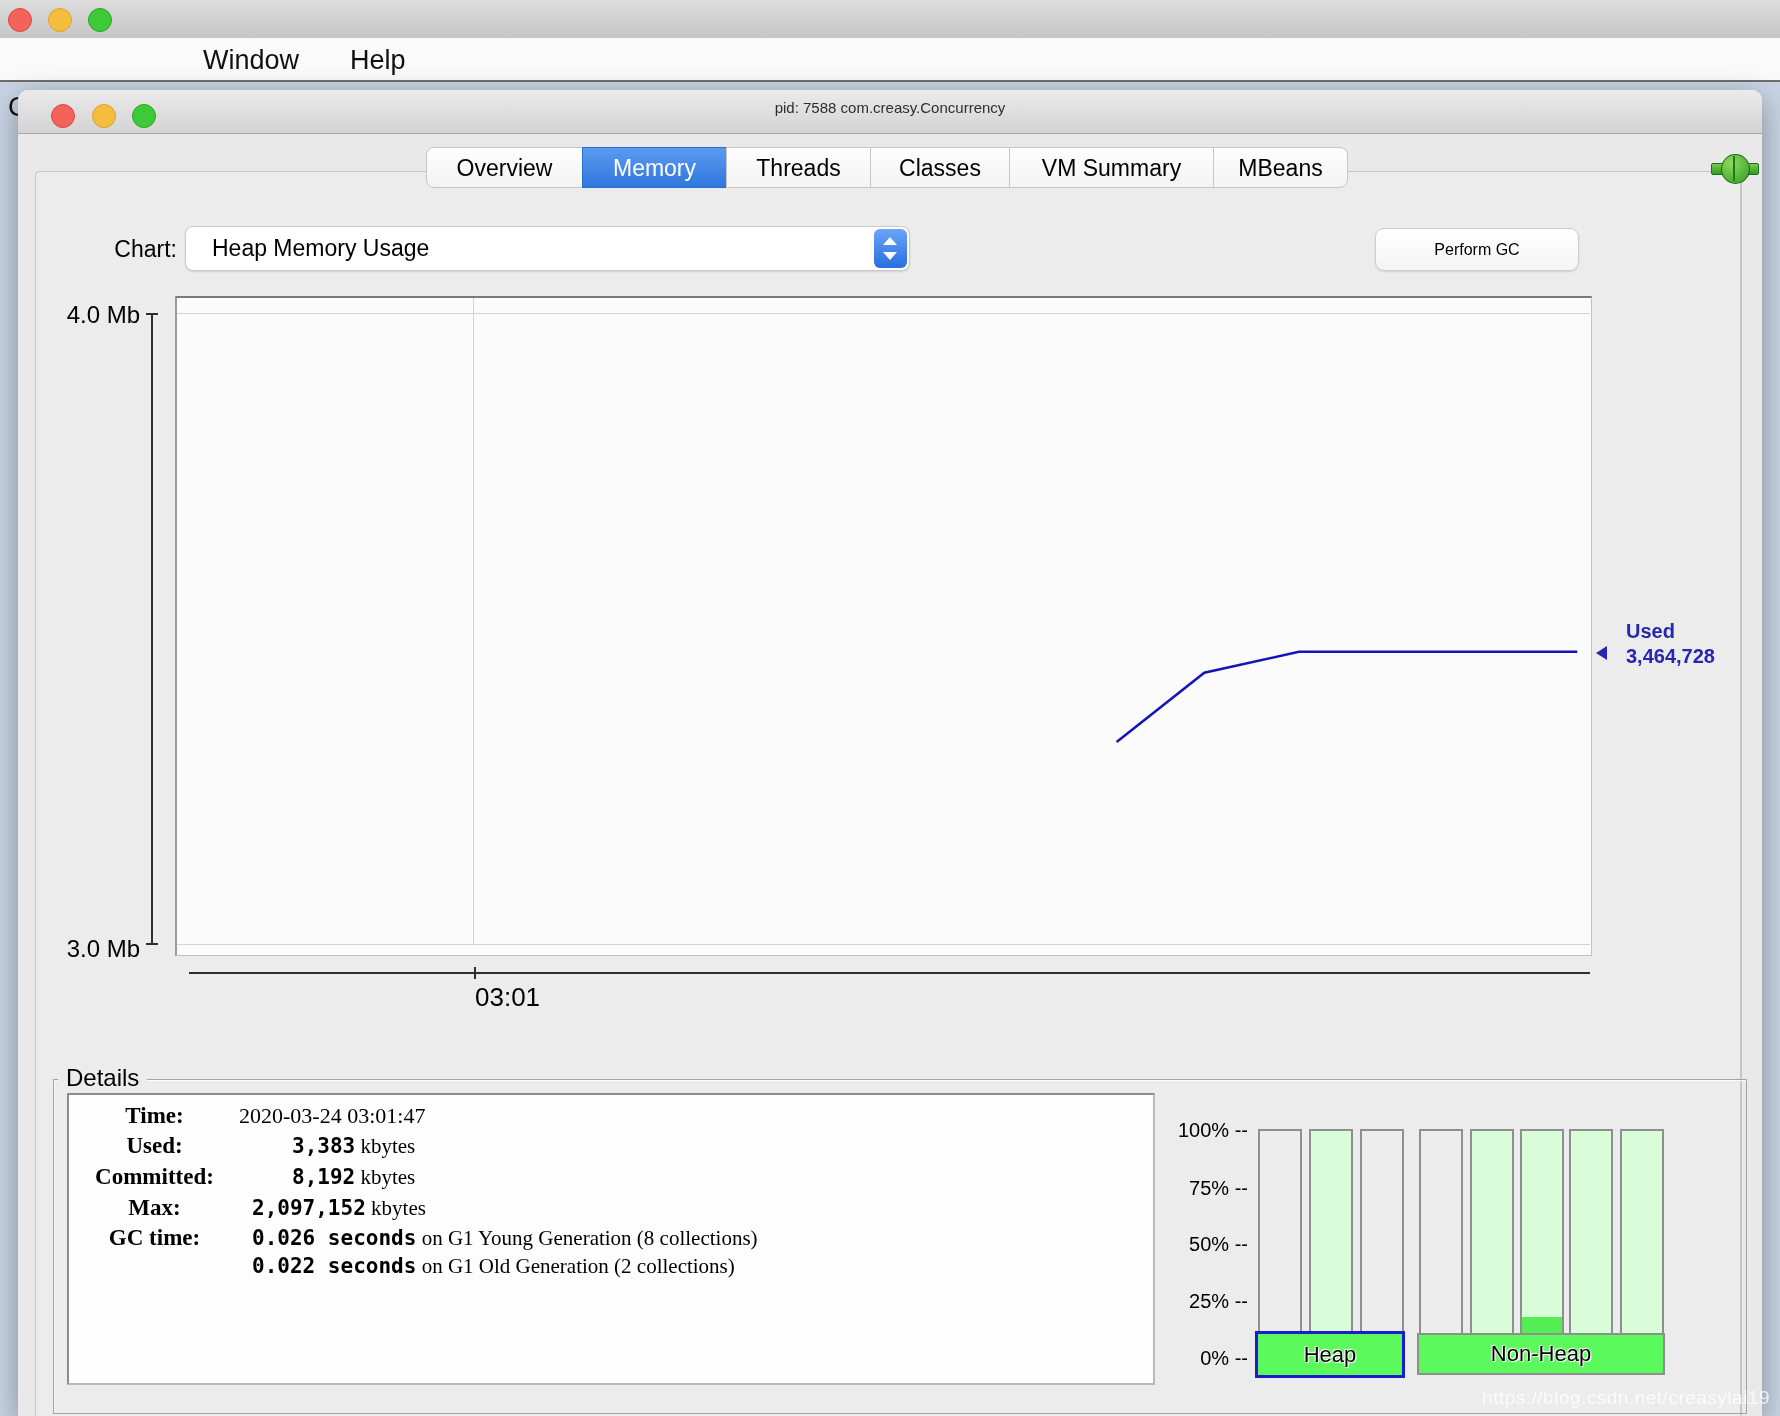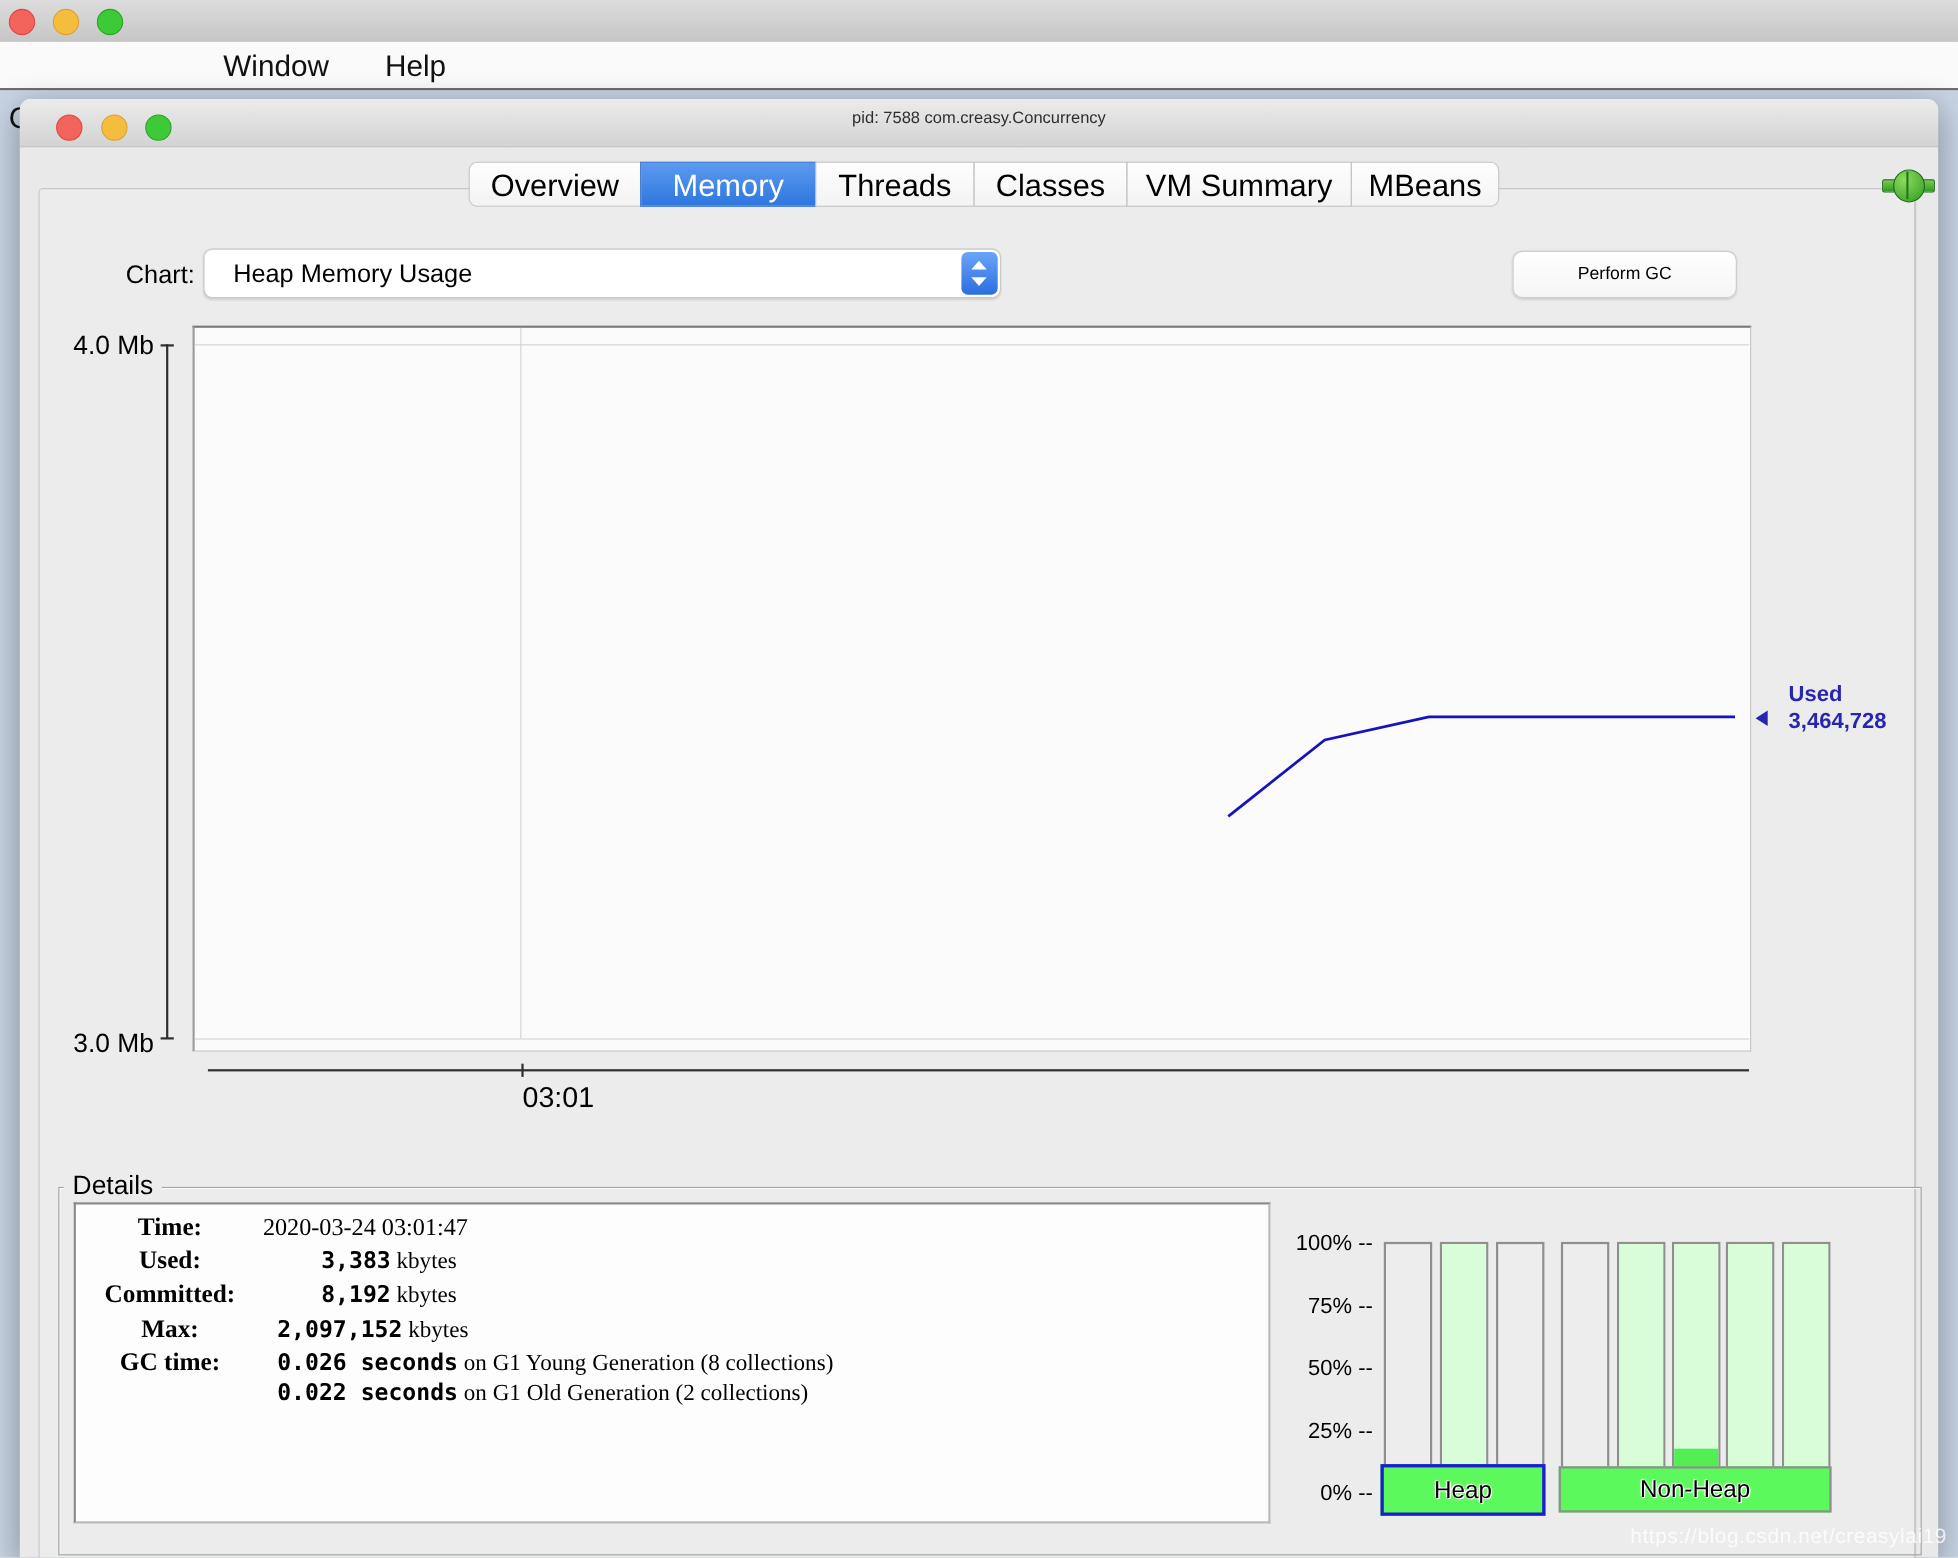--- a/index.html
+++ b/index.html
@@ -21,21 +21,21 @@
 
   
   #window{left:18px;top:90px;width:1744px;height:1326px;background:#e9e9e9;
     border-radius:10px 10px 0 0;box-shadow:0 8px 30px rgba(0,0,0,.35);}
   #inner-titlebar{left:0;top:0;width:1744px;height:43px;border-radius:10px 10px 0 0;
     background:linear-gradient(#ebebeb,#d3d3d3);border-bottom:1px solid #ababab;}
   #inner-title{left:0;top:9px;width:1744px;text-align:center;font-size:15px;color:#2e2e2e;}
 
   
   #tabs{left:409px;top:57px;height:41px;display:flex;z-index:5;}
-  .tab{height:41px;line-height:41px;text-align:center;font-size:28px;color:#000;
+  .tab{height:41px;line-height:41px;text-align:center;font-size:23px;color:#000;
     background:linear-gradient(#fefefe,#f3f3f3);border:1px solid #c6c6c6;margin-left:-1px;
     box-sizing:border-box;}
   .tab:first-child{border-radius:8px 0 0 8px;}
   .tab:last-child{border-radius:0 8px 8px 0;}
   .tab.active{background:linear-gradient(#5b9af0,#2f77de);color:#fff;border-color:#2b6cd0;}
 
   
   #plug{left:1693px;top:64px;width:48px;height:30px;}
   #plug .bar{position:absolute;left:0;top:9px;width:48px;height:12px;
     background:linear-gradient(#7cc94e,#2f9a25);border:1px solid #1d6f17;border-radius:2px;}
@@ -130,21 +130,21 @@
       <div class="abs light yellow" style="left:74px;top:14px;"></div>
       <div class="abs light green" style="left:114px;top:14px;"></div>
       <div class="abs" id="inner-title">pid: 7588 com.creasy.Concurrency</div>
     </div>
 
     <div class="abs" id="panel"></div>
     <div class="abs" id="gutter"></div>
 
     <div class="abs" id="tabs">
       <div class="tab" style="width:157px;">Overview</div>
-      <div class="tab active" style="width:160px;">Memory</div>
+      <div class="tab active" style="width:145px;">Memory</div>
       <div class="tab" style="width:145px;">Threads</div>
       <div class="tab" style="width:140px;">Classes</div>
       <div class="tab" style="width:205px;">VM Summary</div>
       <div class="tab" style="width:135px;">MBeans</div>
     </div>
 
     <div class="abs" id="plug">
       <div class="bar"></div>
         <div class="ball"></div>
         <div class="seam"></div>

